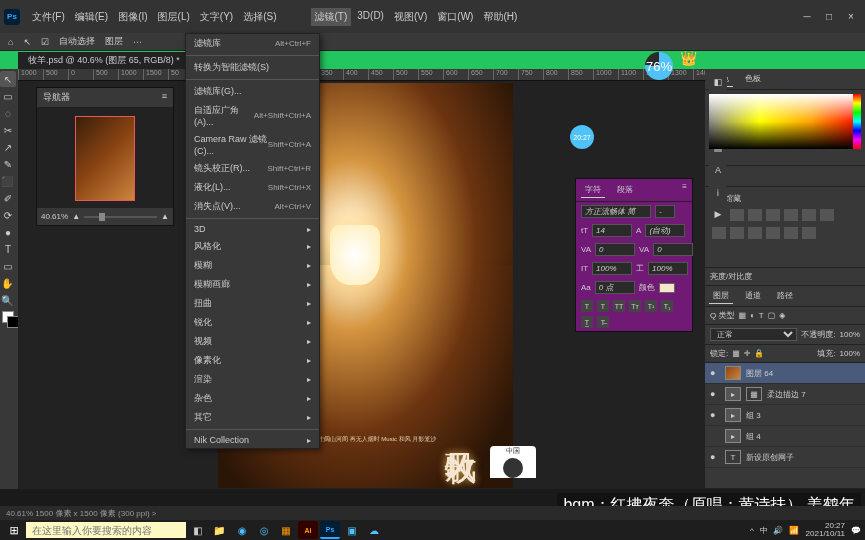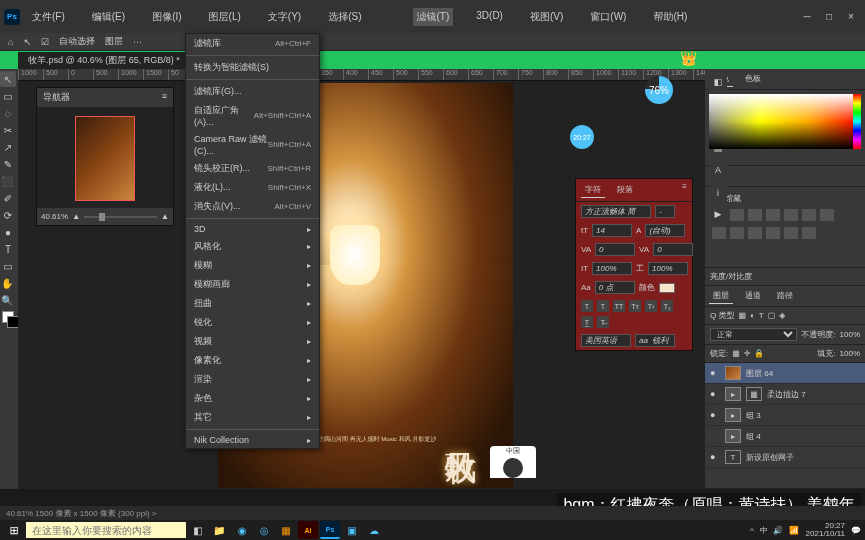--- a/index.html
+++ b/index.html
@@ -1,21 +1,21 @@
 <!DOCTYPE html>
 <html><head>
 <meta charset="utf-8">
 <style>
 * { margin: 0; padding: 0; box-sizing: border-box; font-family: "Microsoft YaHei", sans-serif; }
 body { width: 865px; height: 540px; background: #1a1a1a; overflow: hidden; position: relative; color: #ccc; font-size: 10px; }
 
 
 .title-bar { height: 33px; background: #333; display: flex; align-items: center; padding: 0 4px; }
 .ps-icon { width: 16px; height: 16px; background: #001e36; border-radius: 3px; display: flex; align-items: center; justify-content: center; color: #31a8ff; font-size: 8px; font-weight: bold; margin-right: 8px; }
-.menu-bar { display: flex; gap: 19px; }
+.menu-bar { display: flex; gap: 2px; }
 .menu-item { padding: 2px 4px; font-size: 10px; cursor: pointer; }
 .win-controls { margin-left: auto; display: flex; gap: 2px; }
 .win-btn { width: 20px; height: 16px; display: flex; align-items: center; justify-content: center; font-size: 10px; cursor: pointer; }
 
 
 .options-bar { height: 18px; background: #393939; display: flex; align-items: center; padding: 0 8px; gap: 10px; font-size: 9px; border-bottom: 1px solid #222; }
 
 
 .tabs-bar { height: 18px; background: #22c55e; display: flex; align-items: center; padding-left: 18px; font-size: 9px; }
 .doc-tab { padding: 2px 10px; background: #333; border-right: 1px solid #222; display: flex; align-items: center; gap: 6px; }
@@ -71,21 +71,21 @@
 .panel-tab { padding: 2px 4px; }
 .panel-tab.active { border-bottom: 1px solid #ccc; }
 
 
 .color-panel { height: 75px; padding: 4px; }
 .color-gradient { width: 100%; height: 55px; background: linear-gradient(to bottom, #fff 0%, transparent 50%, #000 100%), linear-gradient(to right, #888, #ff0, #ffa500, #f00); position: relative; }
 .color-hue { width: 8px; height: 55px; background: linear-gradient(#f00,#ff0,#0f0,#0ff,#00f,#f0f,#f00); position: absolute; right: 4px; top: 4px; }
 .color-preview { position: absolute; left: 6px; top: 6px; width: 18px; height: 18px; background: #f5e6c8; border: 1px solid #666; }
 
 
-.mid-panel { position: absolute; top: 178px; left: 575px; width: 118px; background: #7f1d1d; border: 1px solid #111; font-size: 8px; }
+.mid-panel { position: absolute; top: 178px; left: 575px; width: 118px; background: #701a75; border: 1px solid #111; font-size: 8px; }
 .mid-header { padding: 3px 5px; display: flex; gap: 8px; border-bottom: 1px solid #222; }
 .mid-row { padding: 3px 5px; display: flex; gap: 4px; align-items: center; }
 .mid-input { background: #2a2a2a; border: 1px solid #555; color: #ccc; font-size: 8px; padding: 1px 3px; width: 40px; font-style: italic; }
 .mid-icons-row { display: flex; gap: 4px; padding: 3px 5px; flex-wrap: wrap; }
 .mid-icon { width: 12px; height: 12px; background: #444; display: flex; align-items: center; justify-content: center; font-size: 7px; }
 
 
 .layers-panel { flex: 1; font-size: 8px; overflow: hidden; }
 .layers-header-row { display: flex; gap: 4px; padding: 3px 5px; align-items: center; border-bottom: 1px solid #222; }
 .layers-select { background: #2a2a2a; border: 1px solid #555; color: #ccc; font-size: 8px; padding: 0 2px; flex: 1; }
@@ -110,21 +110,21 @@
 
 .taskbar { position: absolute; bottom: 0; left: 0; right: 0; height: 20px; background: #1e1e1e; display: flex; align-items: center; padding: 0 4px; gap: 2px; }
 .start-btn { width: 20px; height: 18px; display: flex; align-items: center; justify-content: center; font-size: 11px; color: #fff; }
 .search-box { width: 160px; height: 16px; background: #fef9c3; border: none; color: #888; font-size: 10px; padding: 0 6px; }
 .task-icon { width: 20px; height: 18px; display: flex; align-items: center; justify-content: center; font-size: 10px; border-radius: 2px; }
 .task-icon.ps { background: #001e36; color: #31a8ff; font-size: 7px; font-weight: bold; border-bottom: 2px solid #31a8ff; }
 .task-icon.ai { background: #330000; color: #ff9a00; font-size: 7px; font-weight: bold; }
 .tray { margin-left: auto; display: flex; gap: 6px; font-size: 8px; align-items: center; color: #ccc; }
 
 
-.bubble { position: absolute; top: 76px; left: 645px; width: 28px; height: 28px; border-radius: 50%; background: conic-gradient(#4fc3f7 0% 76%, #2a2a2a 76% 100%); display: flex; align-items: center; justify-content: center; font-size: 10px; color: #fff; }
+.bubble { position: absolute; top: 52px; left: 645px; width: 28px; height: 28px; border-radius: 50%; background: conic-gradient(#4fc3f7 0% 76%, #2a2a2a 76% 100%); display: flex; align-items: center; justify-content: center; font-size: 13px; color: #fff; }
 .bubble2 { position: absolute; top: 125px; left: 570px; width: 24px; height: 24px; border-radius: 50%; background: #4fc3f7; display: flex; align-items: center; justify-content: center; font-size: 7px; color: #fff; }
 .emoji-badge { position: absolute; top: 50px; left: 680px; font-size: 14px; }
 .avatar-bubble { position: absolute; top: 446px; left: 490px; width: 46px; height: 32px; background: #fff; border-radius: 4px 4px 0 0; display: flex; flex-direction: column; align-items: center; justify-content: center; font-size: 7px; color: #333; }
 .avatar-face { width: 20px; height: 20px; border-radius: 50%; background: #333; margin-top: 2px; }
 .bgm-text { position: absolute; bottom: 22px; right: 4px; font-size: 16px; color: #fff; background: rgba(0,0,0,0.3); padding: 2px 6px; }
 </style>
 </head>
 <body>
 
 <div class="title-bar">
@@ -487,24 +487,20 @@
   <div class="mid-icons-row">
     <div class="mid-icon">T</div>
     <div class="mid-icon">T</div>
     <div class="mid-icon">TT</div>
     <div class="mid-icon">Tт</div>
     <div class="mid-icon">T¹</div>
     <div class="mid-icon">T₁</div>
     <div class="mid-icon">T̲</div>
     <div class="mid-icon">T̶</div>
   </div>
-  <div class="mid-row">
-    <input class="mid-input" style="width: 50px;" value="美国英语">
-    <input class="mid-input" style="width: 40px;" value="aa  锐利">
-  </div>
 </div>
 
 <div class="bubble">76%</div>
 <div class="bubble2">20:27</div>
 <div class="emoji-badge">👑</div>
 <div class="avatar-bubble">
   <span>中国</span>
   <div class="avatar-face"></div>
 </div>
 <div class="bgm-text">bgm：红拂夜奔（原唱：黄诗扶）  姜鹤年</div>

